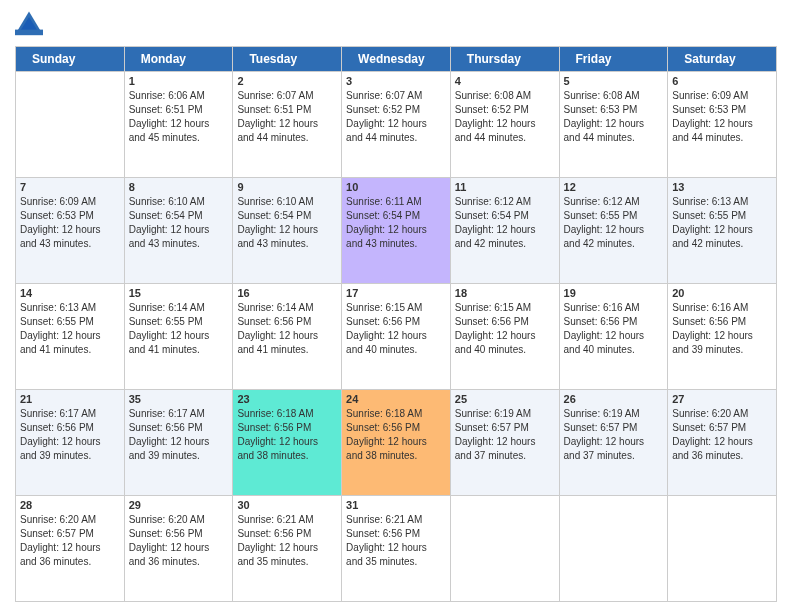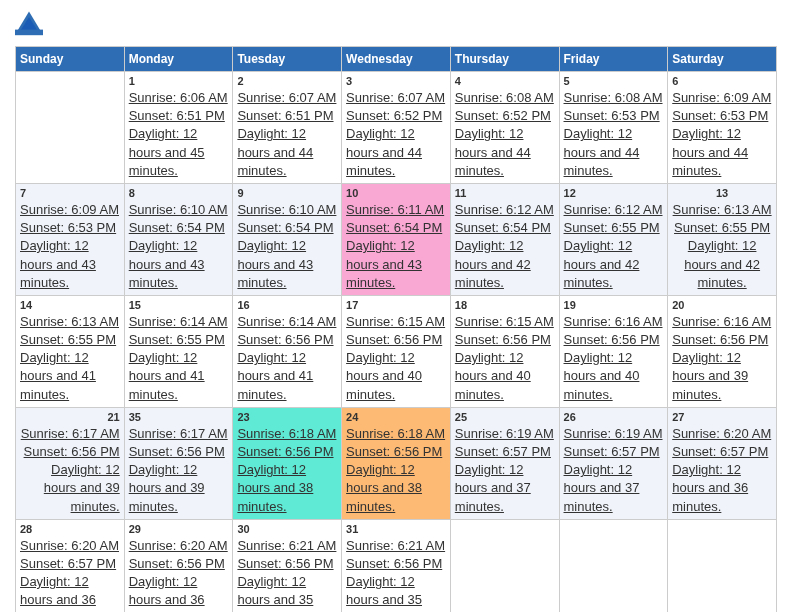--- a/index.html
+++ b/index.html
@@ -63,21 +63,21 @@
       flex: 1;
       border-collapse: collapse;
       width: 100%;
       table-layout: fixed;
     }
     .calendar th {
       background-color: #2e6db4;
       color: #fff;
       font-size: 12px;
       font-weight: bold;
-      padding: 5px 4px;
+      padding: 5px 16px;
       border: 1px solid #ccc;
       text-align: left;
     }
     .calendar td {
       border: 1px solid #ccc;
       vertical-align: top;
       padding: 3px 4px;
       font-size: 9.5px;
       color: #333;
       background: #fff;
@@ -86,24 +86,23 @@
     .calendar tr:nth-child(even) td {
       background: #f5f5f5;
     }
     .day-num {
       font-size: 11px;
       font-weight: bold;
       display: block;
       margin-bottom: 2px;
     }
     .day-info {
-      font-size: 13px;
+      font-size: 10px;
       line-height: 1.4;
       color: #333;
-      text-decoration: underline;
     }
     .empty-cell {
       background: #fff !important;
     }
   </style>
 </head>
 <body>
 
 <div class="page">
   <div class="header">
@@ -206,21 +205,21 @@
         </div>
       </td>
           <td style="background: rgb(240, 244, 250);">
         <span class="day-num">9</span>
         <div class="day-info">
           <span>Sunrise: 6:10 AM</span><br>
           <span>Sunset: 6:54 PM</span><br>
           <span>Daylight: 12 hours and 43 minutes.</span>
         </div>
       </td>
-          <td style="background: #f9a8d4; margin-left: 48px;">
+          <td style="background: #c4b5fd; margin-left: 48px;">
         <span class="day-num">10</span>
         <div class="day-info">
           <span>Sunrise: 6:11 AM</span><br>
           <span>Sunset: 6:54 PM</span><br>
           <span>Daylight: 12 hours and 43 minutes.</span>
         </div>
       </td>
           <td style="background: rgb(240, 244, 250);">
         <span class="day-num">11</span>
         <div class="day-info">
@@ -230,21 +229,21 @@
         </div>
       </td>
           <td style="background: rgb(240, 244, 250);">
         <span class="day-num">12</span>
         <div class="day-info">
           <span>Sunrise: 6:12 AM</span><br>
           <span>Sunset: 6:55 PM</span><br>
           <span>Daylight: 12 hours and 42 minutes.</span>
         </div>
       </td>
-          <td style="background: rgb(240, 244, 250); text-align: center;">
+          <td style="background: rgb(240, 244, 250);">
         <span class="day-num">13</span>
         <div class="day-info">
           <span>Sunrise: 6:13 AM</span><br>
           <span>Sunset: 6:55 PM</span><br>
           <span>Daylight: 12 hours and 42 minutes.</span>
         </div>
       </td>
         </tr>
         <tr>
           <td>
@@ -298,21 +297,21 @@
           <td>
         <span class="day-num">20</span>
         <div class="day-info">
           <span>Sunrise: 6:16 AM</span><br>
           <span>Sunset: 6:56 PM</span><br>
           <span>Daylight: 12 hours and 39 minutes.</span>
         </div>
       </td>
         </tr>
         <tr>
-          <td style="background: rgb(240, 244, 250); text-align: right;">
+          <td style="background: rgb(240, 244, 250);">
         <span class="day-num">21</span>
         <div class="day-info">
           <span>Sunrise: 6:17 AM</span><br>
           <span>Sunset: 6:56 PM</span><br>
           <span>Daylight: 12 hours and 39 minutes.</span>
         </div>
       </td>
           <td style="background: rgb(240, 244, 250);">
         <span class="day-num">35</span>
         <div class="day-info">

